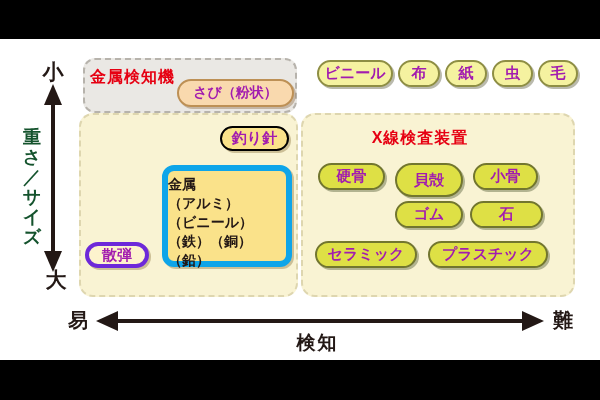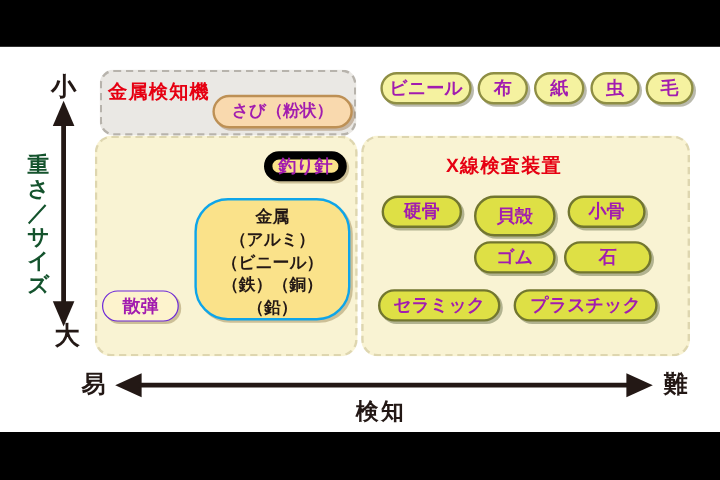--- a/index.html
+++ b/index.html
@@ -11,28 +11,28 @@
   .zone{position:absolute;box-sizing:border-box;border-radius:14px;}
   .zone-gray{background:var(--zone-gray,#eae8e4);border:2px dashed #b7b3ac;}
   .zone-cream{background:var(--zone-cream,#f9f3d3);border:2px dashed #ded6af;}
   .zone-title{position:absolute;font-size:16px;font-weight:bold;color:var(--red-label,#e60012);white-space:nowrap;letter-spacing:1px;}
   .pill{
     position:absolute;box-sizing:border-box;display:flex;align-items:center;justify-content:center;
     border-radius:999px;font-weight:bold;font-size:15px;color:#a21caf;white-space:nowrap;
   }
   .pill-top{background:var(--pill-pale-yellow,#f5f2a0);border:2px solid #8e8e44;box-shadow:2px 2px 0 rgba(130,130,105,.55);}
   .pill-green{background:var(--pill-green,#dee045);border:2px solid #72762f;box-shadow:2px 2px 0 rgba(120,125,90,.55);}
-  .pill-yellow{background:var(--pill-yellow,#fae28a);border:7px solid #000000;box-shadow:2px 2px 0 rgba(160,140,90,.5);}
+  .pill-yellow{background:var(--pill-yellow,#fae28a);border:2px solid #000000;box-shadow:2px 2px 0 rgba(160,140,90,.5);}
   .pill-peach{background:var(--pill-peach,#f9d9ae);border:2px solid #bd9055;box-shadow:2px 2px 0 rgba(160,130,95,.5);}
-  .pill-cream{background:var(--pill-cream,#fdf3cd);border:1px solid #6d28d9;box-shadow:2px 2px 0 rgba(160,140,90,.5);}
+  .pill-cream{background:var(--pill-cream,#fdf3cd);border:4px solid #6d28d9;box-shadow:2px 2px 0 rgba(160,140,90,.5);}
   .metal-box{
     position:absolute;box-sizing:border-box;left:162px;top:165px;width:130px;height:102px;
-    background:var(--pill-yellow,#fae28a);border:2px solid #0ea5e9;border-radius:28px;
+    background:var(--pill-yellow,#fae28a);border:6px solid #0ea5e9;border-radius:12px;
     box-shadow:2px 2px 0 rgba(160,140,90,.5);
-    text-align:center;font-size:14px;line-height:19px;font-weight:bold;padding-top:4px;
+    text-align:left;font-size:14px;line-height:19px;font-weight:bold;padding-top:4px;
   }
   .axis-cap{position:absolute;font-size:21px;font-weight:bold;text-align:center;color:#231815;}
   .v-axis-label{
     position:absolute;left:21px;top:127px;width:22px;
     font-size:18px;line-height:20px;font-weight:bold;text-align:center;
     word-break:break-all;color:#14532d;
   }
   .h-axis-label{position:absolute;left:275px;top:330px;width:85px;text-align:center;font-size:19px;font-weight:bold;letter-spacing:2px;}
   svg{position:absolute;overflow:visible;}
 </style>

